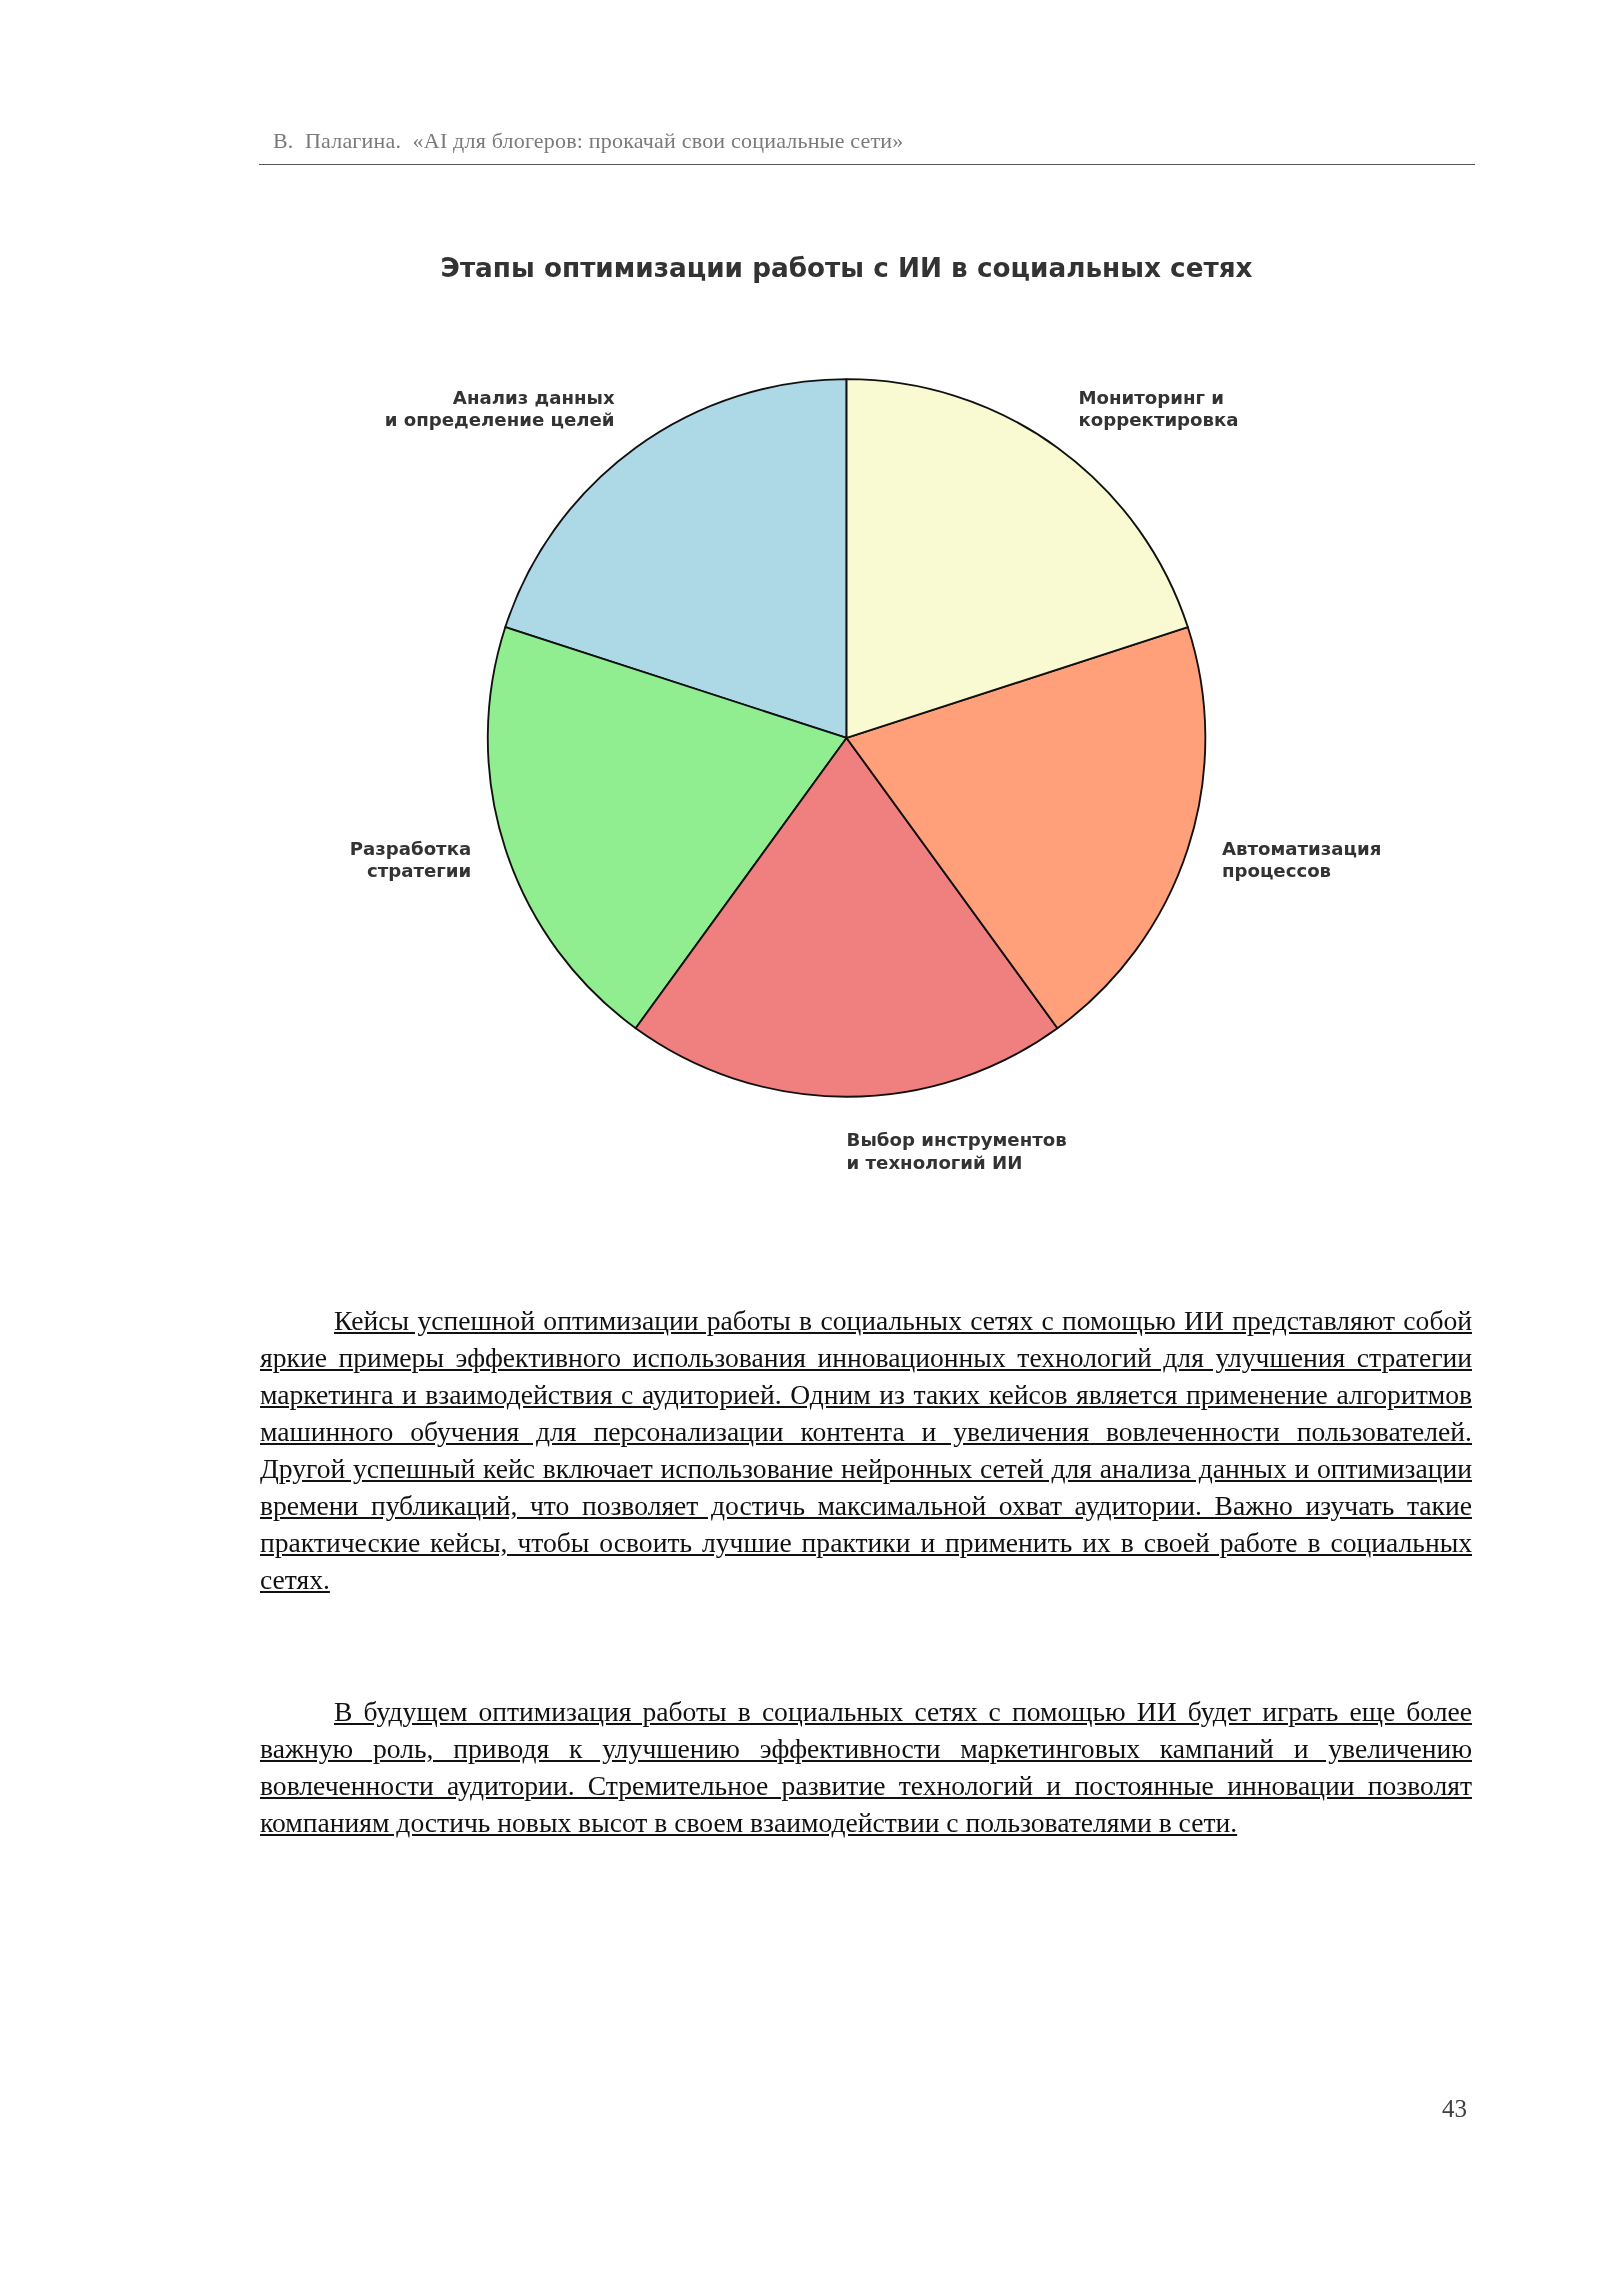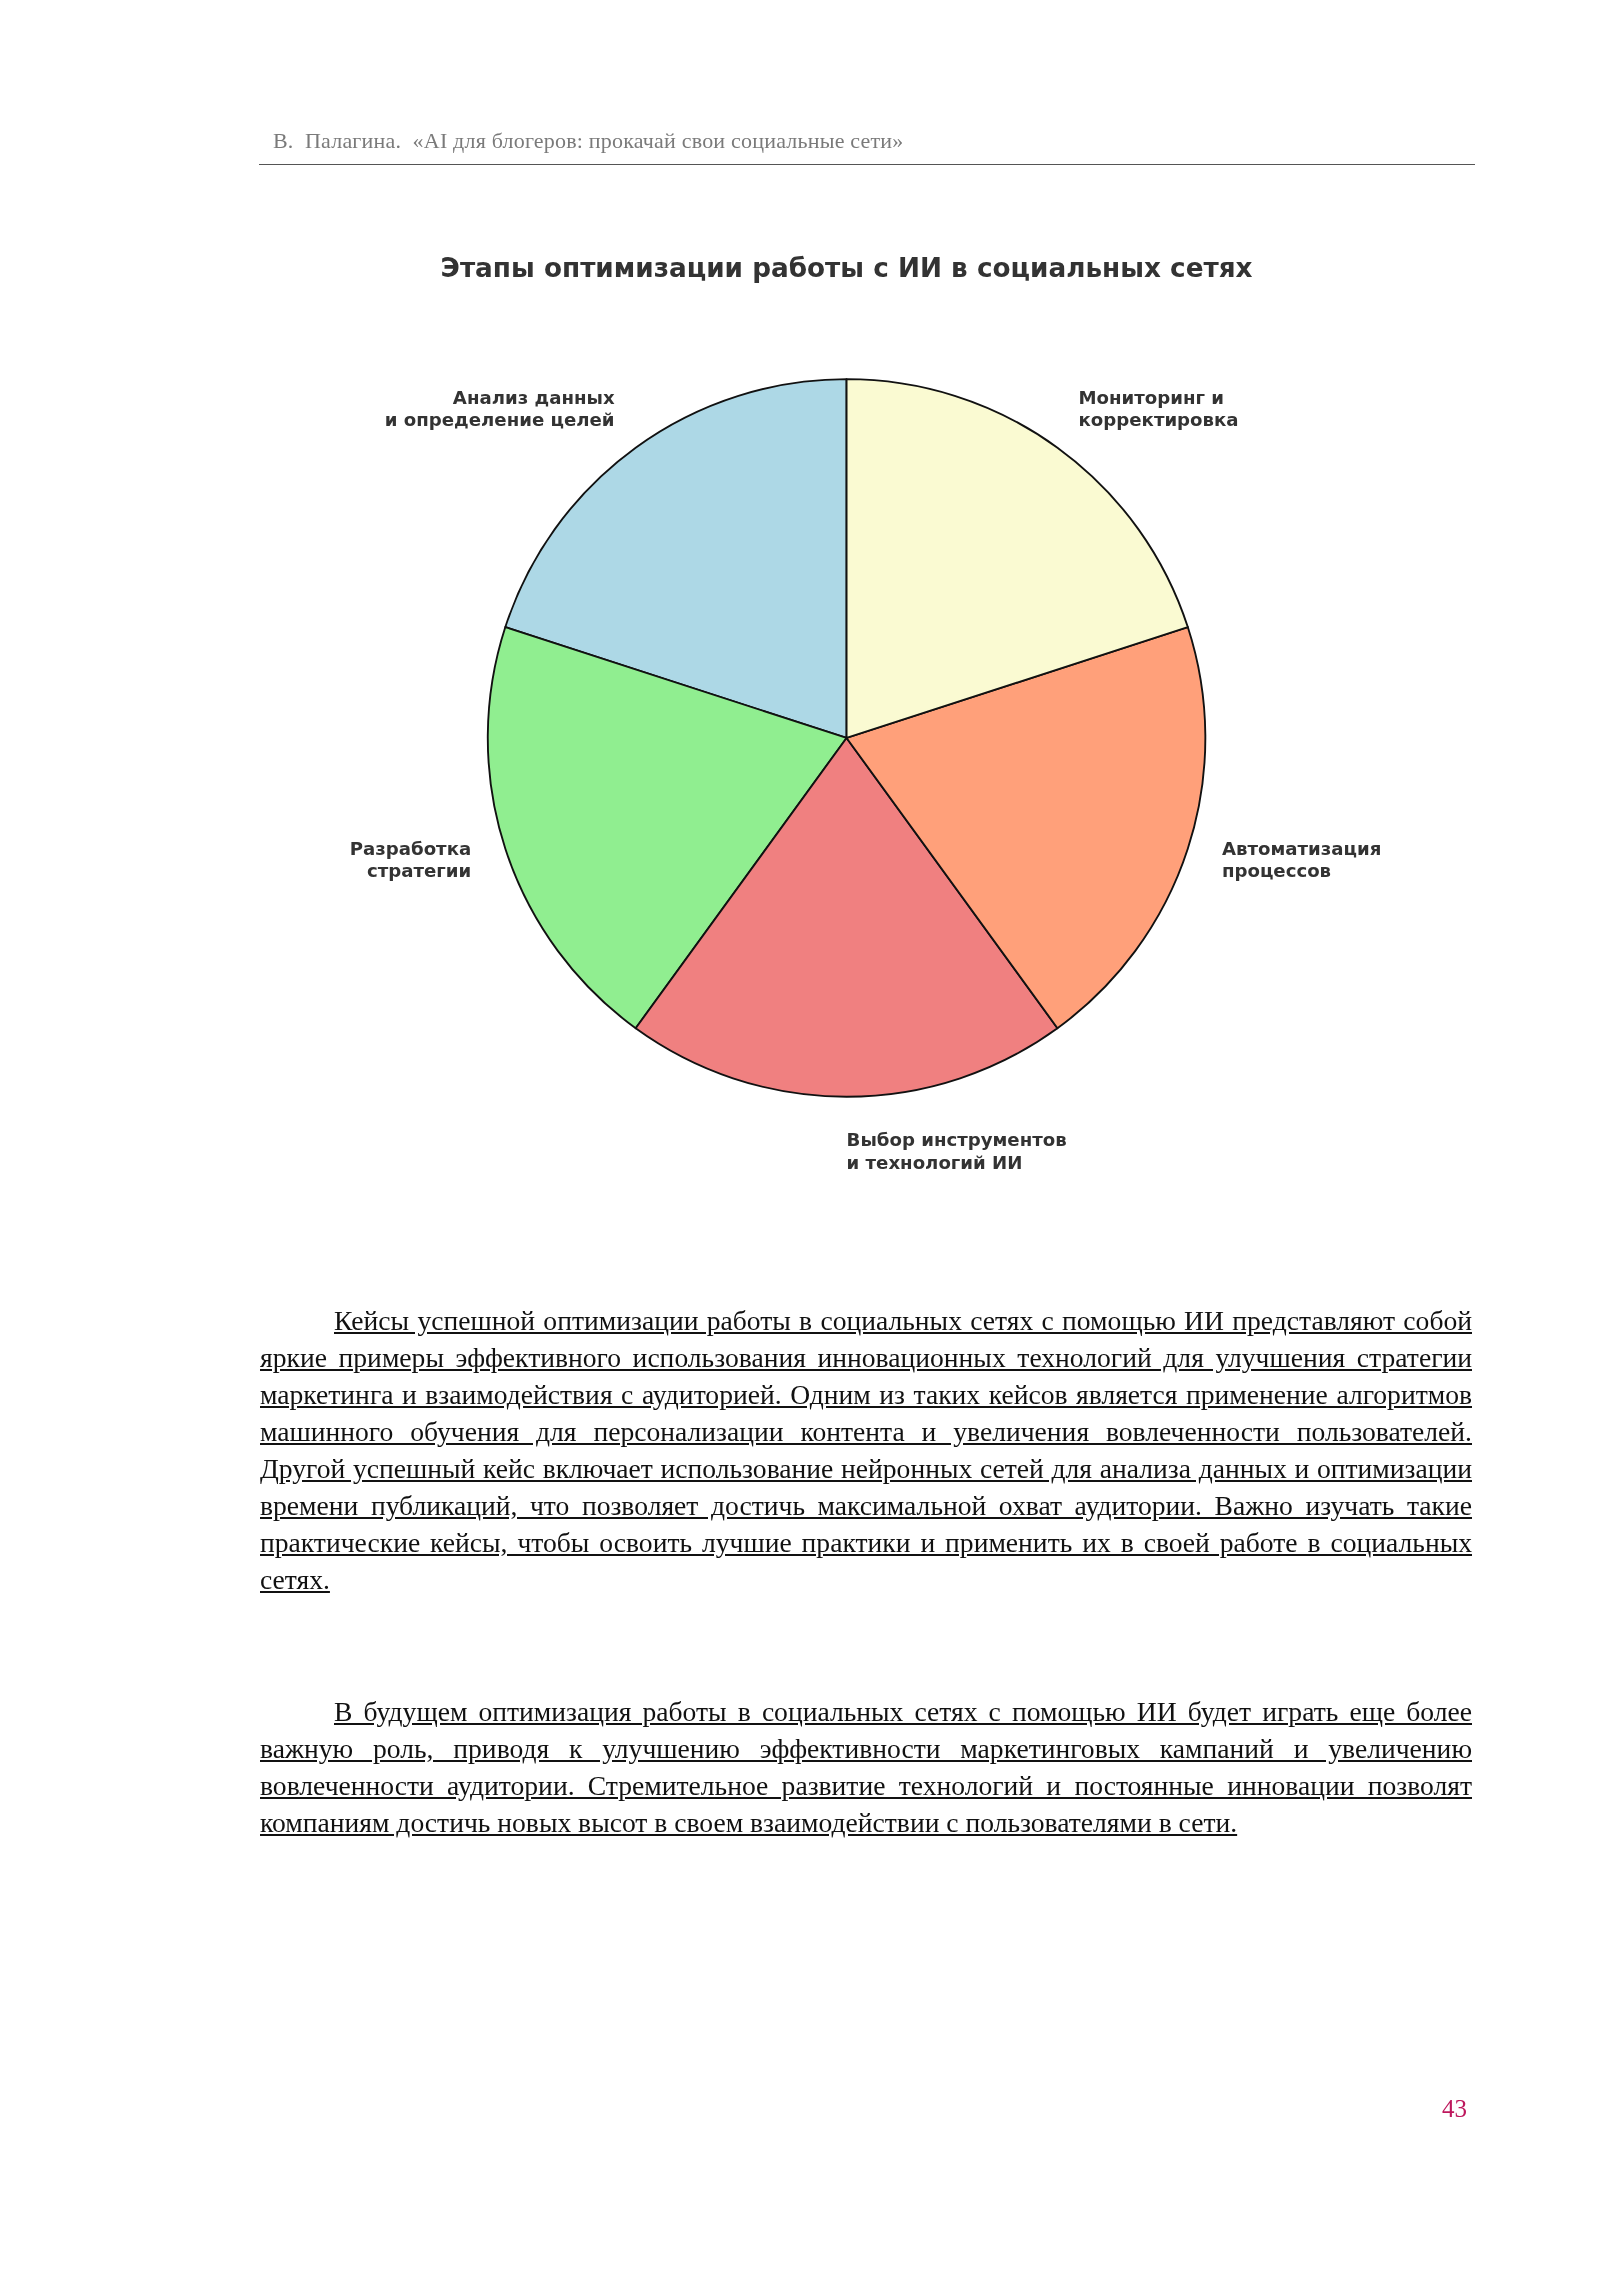--- a/index.html
+++ b/index.html
@@ -18,21 +18,21 @@
   .slice-label { font-family: "DejaVu Sans", sans-serif; font-weight: bold; font-size: 29px; fill: #333333; }
   .body-text {
     position: absolute; left: 260px; width: 1212px;
     font-family: "Liberation Serif", serif; font-size: 27.6px; line-height: 37px;
     color: #111; text-align: justify; text-indent: 74px; hyphens: manual; margin: 0; text-decoration: underline;
   }
   #para1 { top: 1302px; }
   #para2 { top: 1693px; }
   .page-number {
     position: absolute; left: 1442px; top: 2095px;
-    font-family: "Liberation Serif", serif; font-size: 25px; color: #be185d;
+    font-family: "Liberation Serif", serif; font-size: 25px; color: #404040;
   }
 </style>
 </head>
 <body>
 
 <div class="running-head">В.  Палагина.  «AI для блогеров: прокачай свои социальные сети»</div>
 <div class="head-rule"></div>
 
 <svg id="chart" xmlns="http://www.w3.org/2000/svg" width="1623" height="1253" viewBox="0 0 2592 2000">
   <text class="chart-title" x="1352" y="442" text-anchor="middle">Этапы оптимизации работы с ИИ в социальных сетях</text>

